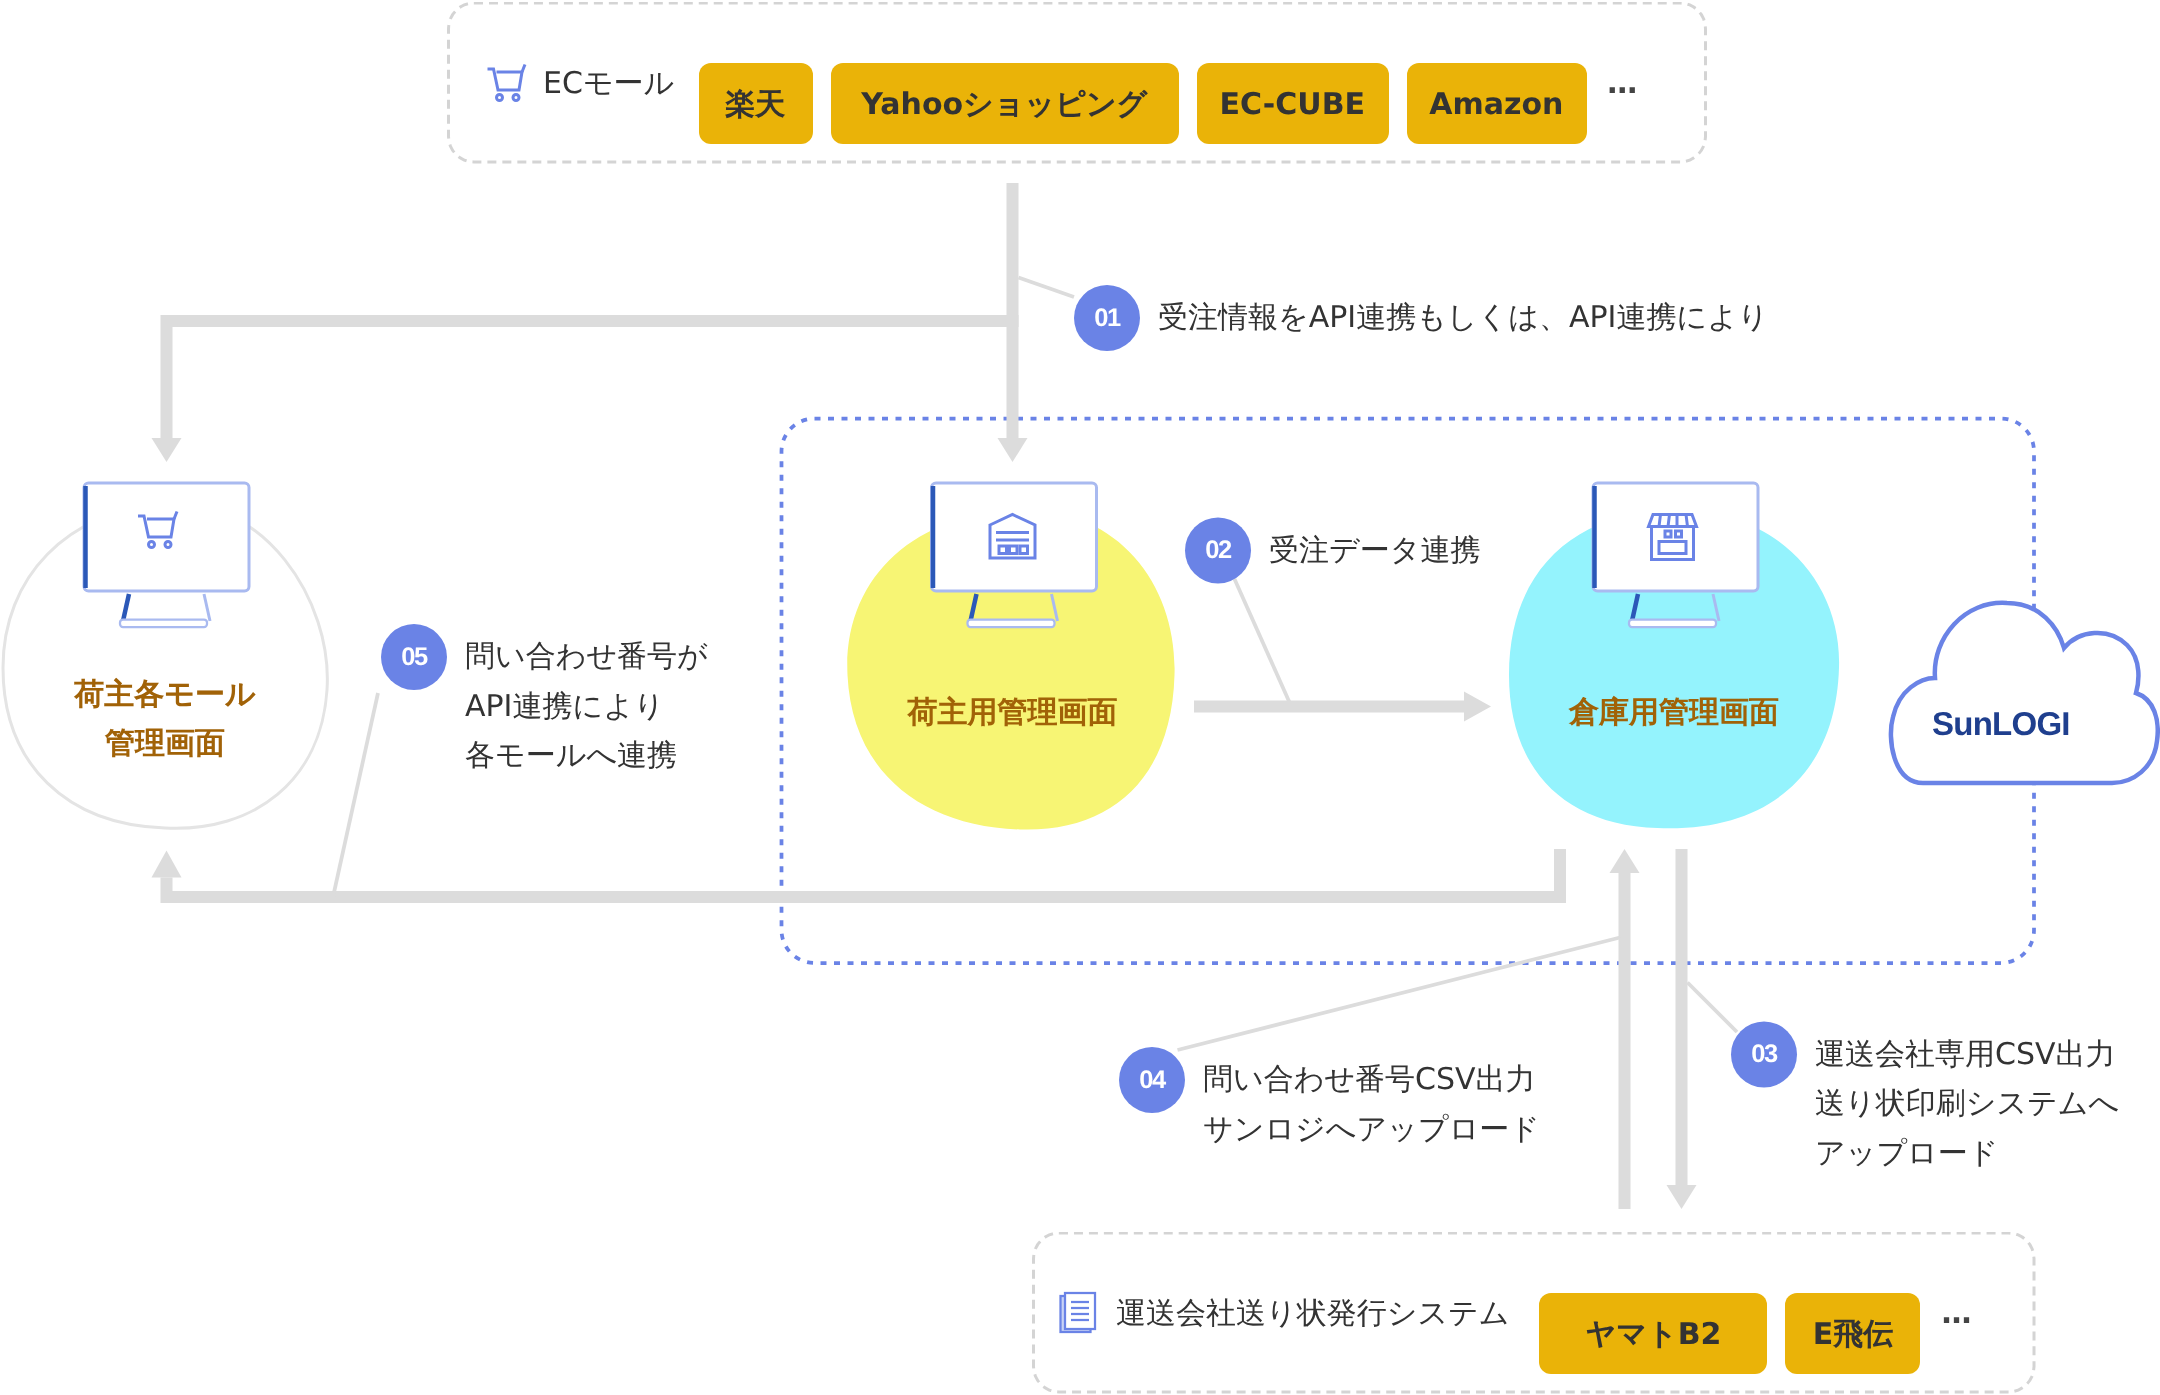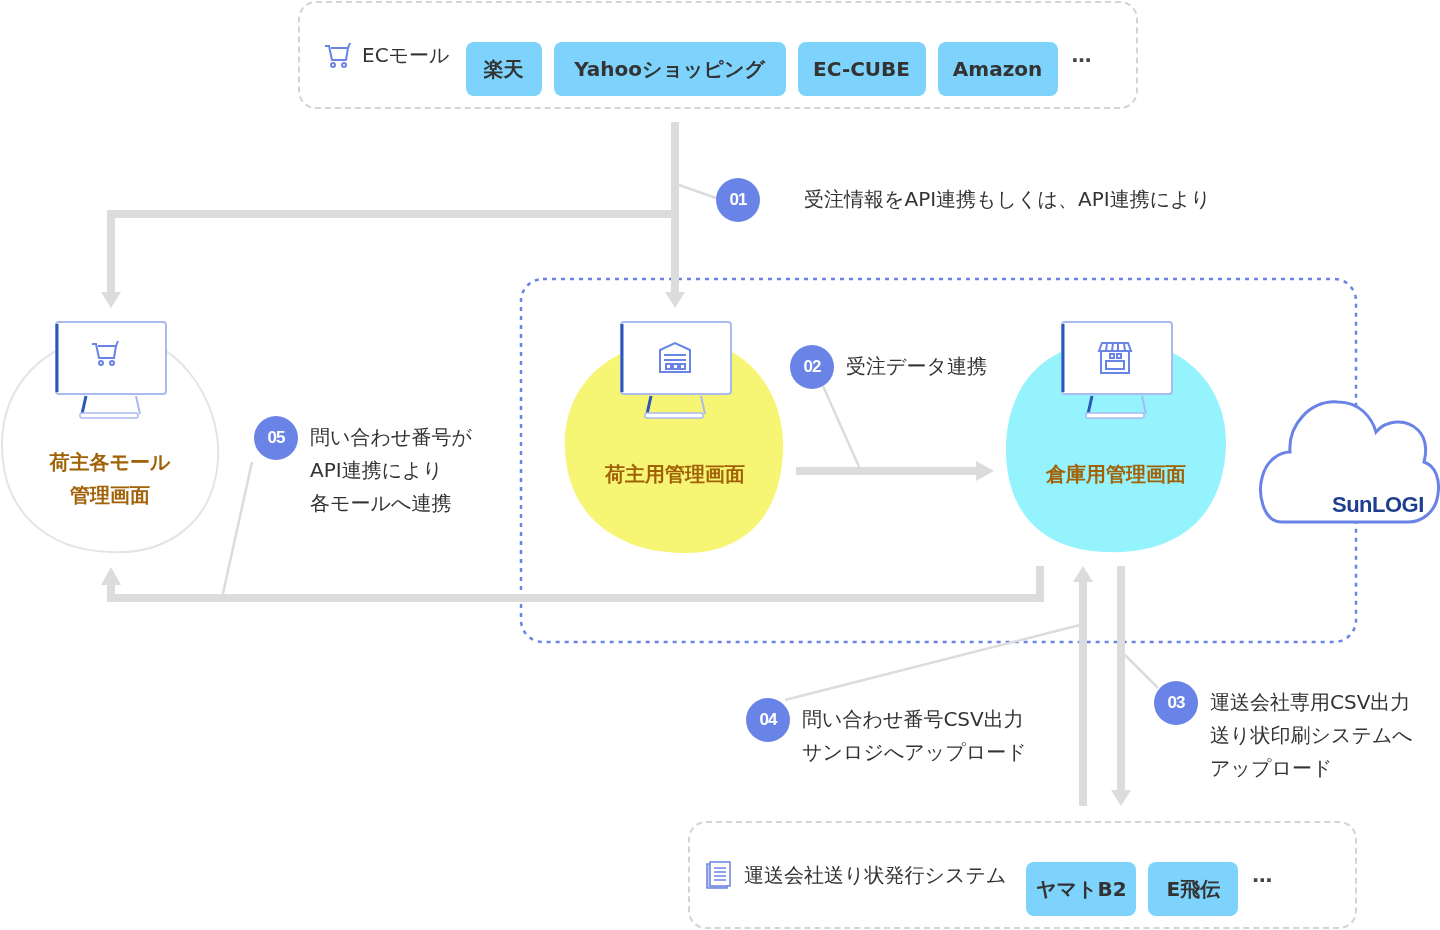--- a/index.html
+++ b/index.html
@@ -3,21 +3,21 @@
 <meta charset="utf-8">
 <style>
   html, body { margin:0; padding:0; background:#ffffff; }
   body { width:1440px; height:930px; position:relative; overflow:hidden;
          font-family:"DejaVu Sans", "Liberation Sans", sans-serif; color:#333; }
   svg.lines { position:absolute; left:0; top:0; }
   .group-box { position:absolute; border:2px dashed #d4d4d4; border-radius:18px; box-sizing:border-box; }
   .group-row { position:absolute; display:flex; align-items:center; }
   .group-label { display:flex; align-items:center; font-weight:normal; font-size:20px; color:#333; white-space:nowrap; }
   .group-label .ic { width:30px; height:30px; margin-right:10px; display:inline-block; }
-  .chip { background:#7dd3fc; border-radius:8px; height:54px; display:flex; align-items:center; justify-content:center;
+  .chip { background:#eab308; border-radius:8px; height:54px; display:flex; align-items:center; justify-content:center;
           padding:0 16px; font-weight:bold; font-size:20px; color:#333; margin-left:12px; box-sizing:border-box; white-space:nowrap;margin-top:28px; }
   .dots { margin-left:14px; font-size:20px; font-weight:bold; color:#444; }
   .step { position:absolute; display:flex; align-items:flex-start; }
   .badge { width:44px; height:44px; border-radius:50%; background:#6a83e6; color:#fff; font-weight:bold;
            font-size:17px; display:flex; align-items:center; justify-content:center; flex-shrink:0; letter-spacing:-1px;
            font-family:"Liberation Sans", sans-serif; }
   .step-text { margin-left:12px; font-size:20px; line-height:33px; color:#333; white-space:pre-line; margin-top:4px; }
   .node-label { position:absolute; font-weight:bold; font-size:20px; color:#a16207; text-align:center; line-height:33px; white-space:pre-line; }
   .monitor { position:absolute; }
   .logo { position:absolute; font-weight:bold; font-size:22px; color:#1f3f8e; font-family:"Liberation Sans", sans-serif; letter-spacing:-0.5px; }
@@ -78,21 +78,21 @@
     <span>ECモール</span>
   </div>
   <div style="width:16px"></div>
   <div class="chip" style="width:76px;margin-left:0">楽天</div>
   <div class="chip" style="width:232px">Yahooショッピング</div>
   <div class="chip" style="width:128px">EC-CUBE</div>
   <div class="chip" style="width:120px">Amazon</div>
   <span class="dots">…</span>
 </div>
 
-<div class="step" style="left:716px;top:178px;gap:32px;">
+<div class="step" style="left:716px;top:190px;">
   <div class="badge">01</div>
   <div class="step-text" style="margin-top:5px">受注情報をAPI連携もしくは、API連携により</div>
 </div>
 
 <svg class="monitor" style="left:54px;top:320px;" width="114" height="100" viewBox="0 0 114 100">
   <rect x="2" y="2" width="110" height="72" rx="3" fill="#fff" stroke="#a9baf0" stroke-width="2"></rect>
   <path d="M3,4 V72" stroke="#2b58b8" stroke-width="3"></path>
   <path d="M32,76 L28,94" stroke="#2b58b8" stroke-width="3"></path>
   <path d="M82,76 L86,94" stroke="#a9baf0" stroke-width="2"></path>
   <rect x="26" y="93" width="58" height="5" rx="2" fill="#fff" stroke="#a9baf0" stroke-width="1.5"></rect>
@@ -148,21 +148,21 @@
     <line x1="19" y1="1" x2="19" y2="9"></line>
       <line x1="25" y1="1" x2="26" y2="9"></line>
     <rect x="2" y="9" width="28" height="22"></rect>
     <rect x="7" y="19" width="18" height="8"></rect>
     <rect x="11" y="12" width="4" height="4"></rect>
       <rect x="18" y="12" width="4" height="4"></rect>
   </g>
 </svg>
 <div class="node-label" style="left:1016px;top:458px;width:200px;">倉庫用管理画面</div>
 
-<div class="logo" style="left:1288px;top:492px;margin-left:44px;">SunLOGI</div>
+<div class="logo" style="left:1288px;top:470px;">SunLOGI</div>
 
 <div class="step" style="left:1154px;top:681px;">
   <div class="badge">03</div>
   <div class="step-text" style="margin-top:5px">運送会社専用CSV出力
 送り状印刷システムへ
 アップロード</div>
 </div>
 
 <div class="step" style="left:746px;top:698px;">
   <div class="badge">04</div>
@@ -177,16 +177,16 @@
       <rect x="3" y="4" width="20" height="24" fill="#c9d3f5" stroke="#6a83e6" stroke-width="1.5"></rect>
       <rect x="6" y="2" width="20" height="24" fill="#fff" stroke="#6a83e6" stroke-width="1.5"></rect>
       <line x1="10" y1="8" x2="22" y2="8" stroke="#6a83e6" stroke-width="1.5"></line>
       <line x1="10" y1="12" x2="22" y2="12" stroke="#6a83e6" stroke-width="1.5"></line>
       <line x1="10" y1="16" x2="22" y2="16" stroke="#6a83e6" stroke-width="1.5"></line>
       <line x1="10" y1="20" x2="22" y2="20" stroke="#6a83e6" stroke-width="1.5"></line>
     </svg>
     <span>運送会社送り状発行システム</span>
   </div>
   <div style="width:20px"></div>
-  <div class="chip" style="width:110px;margin-left:0">ヤマトB2</div>
+  <div class="chip" style="width:152px;margin-left:0">ヤマトB2</div>
   <div class="chip" style="width:90px">E飛伝</div>
   <span class="dots">…</span>
 </div>
 
 </body></html>

